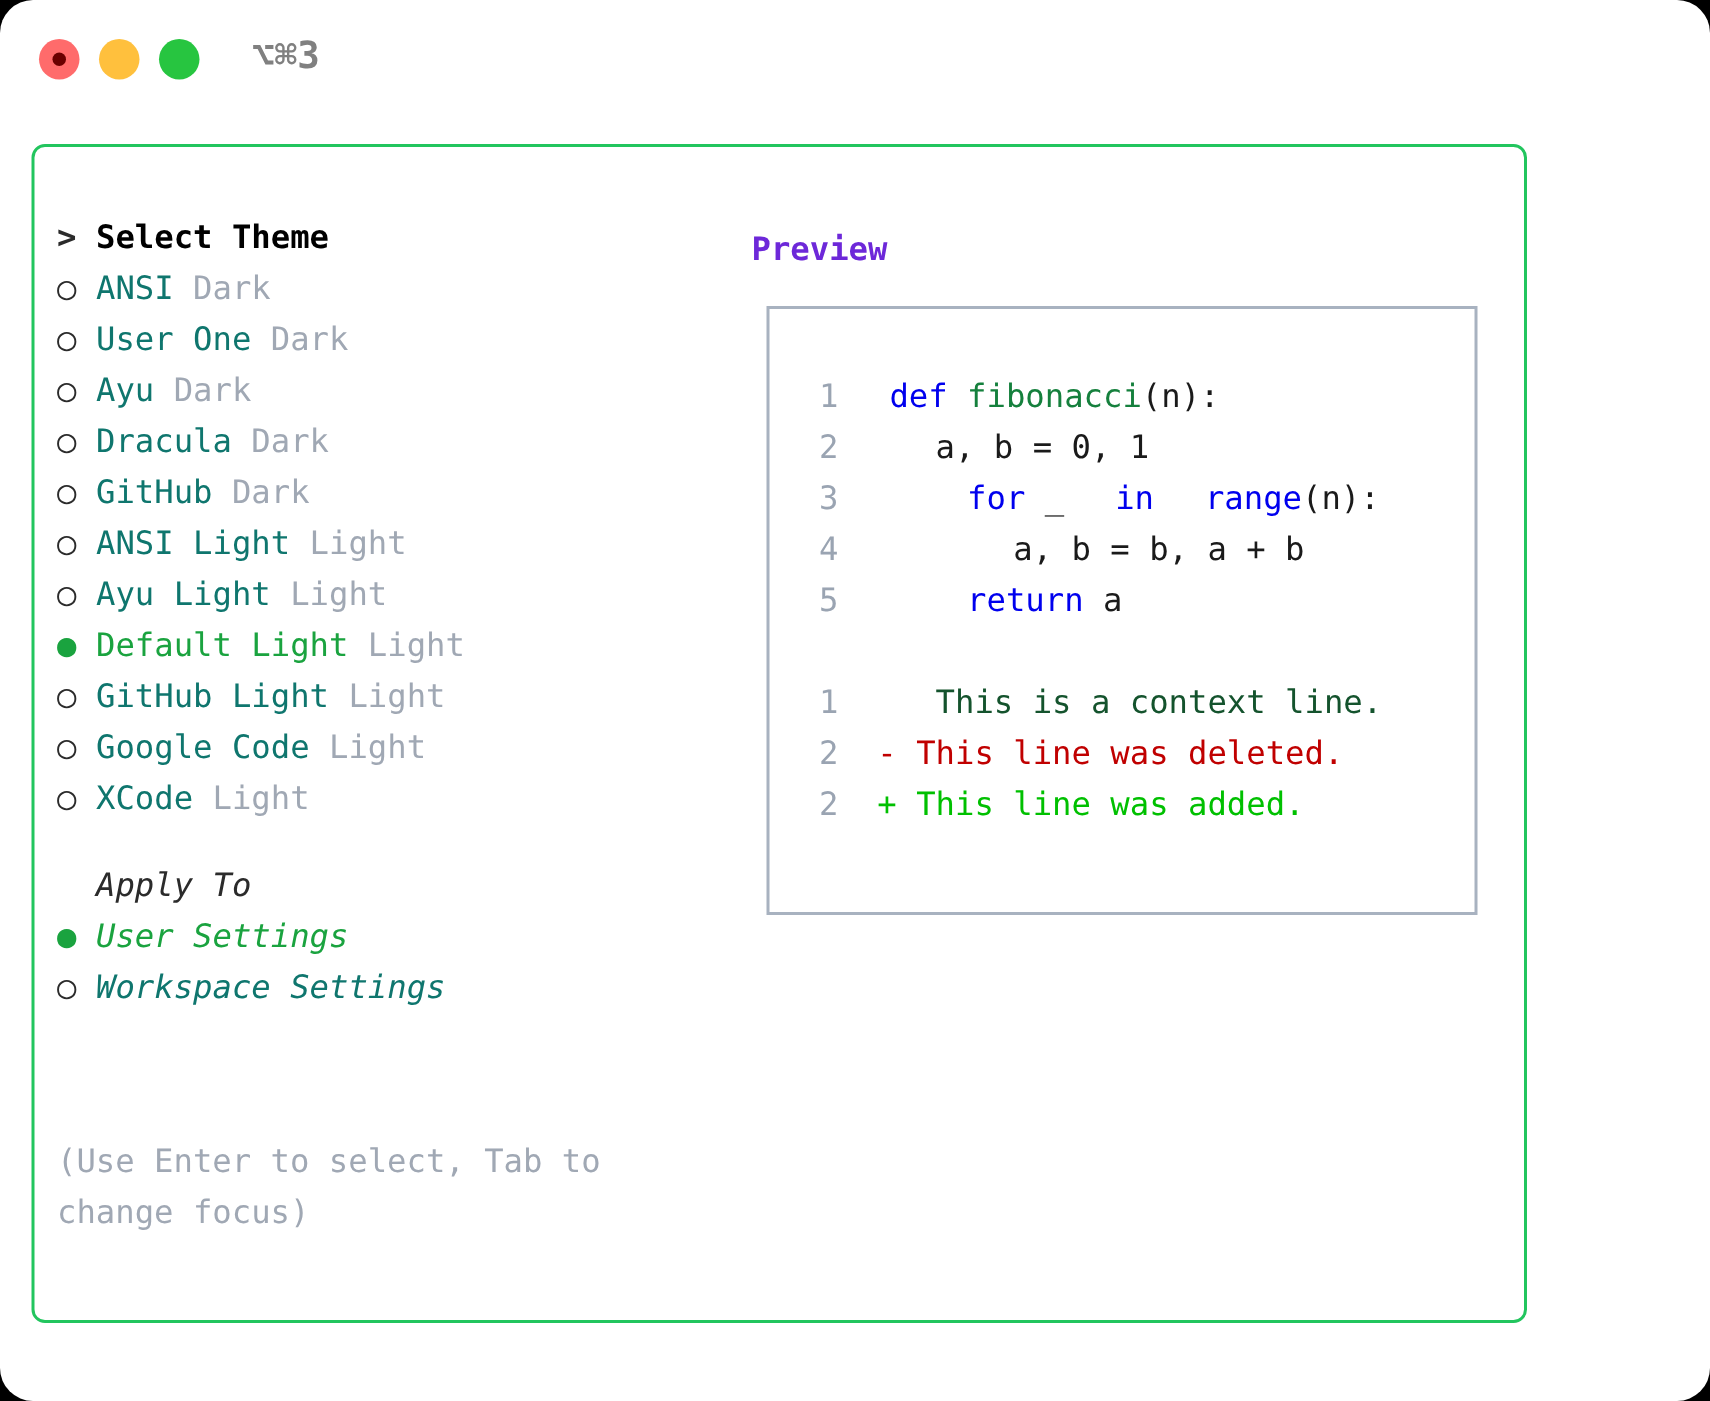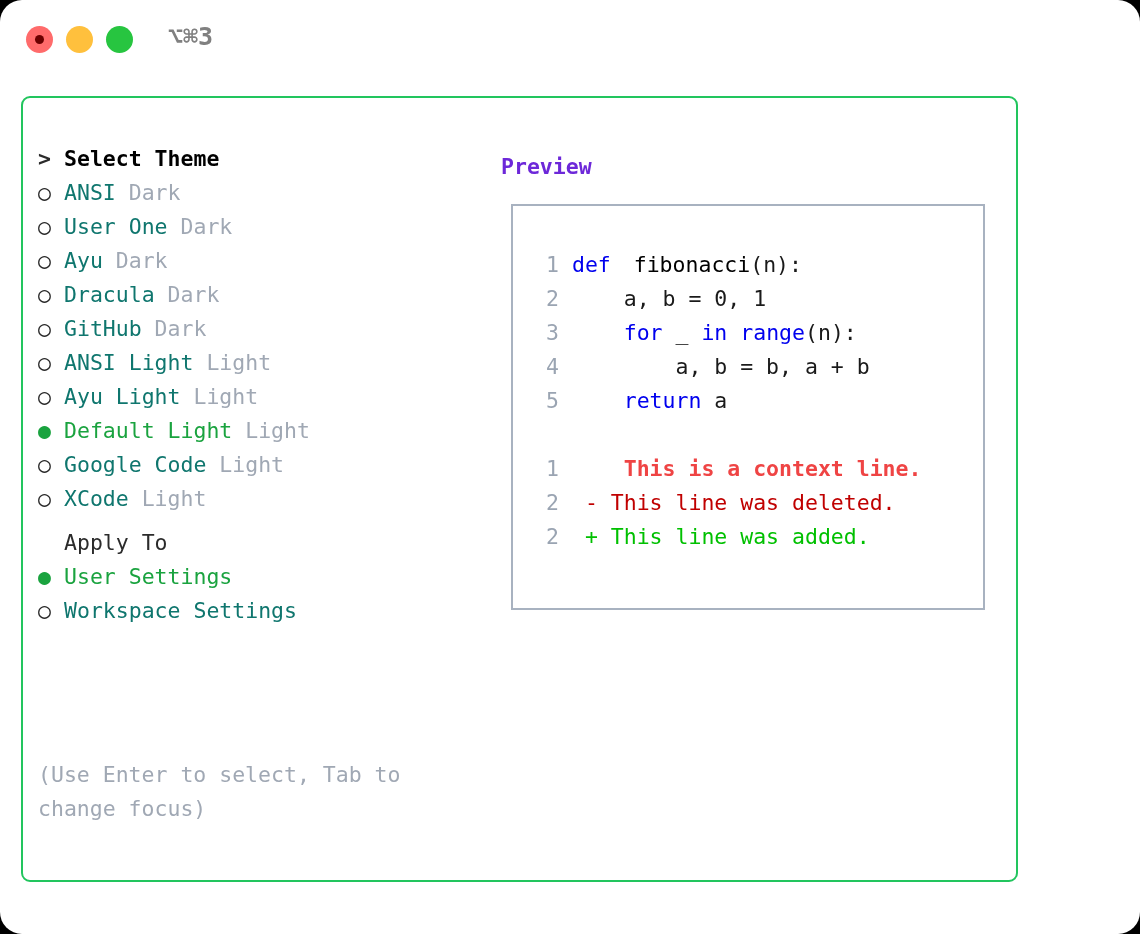--- a/index.html
+++ b/index.html
@@ -92,21 +92,21 @@
   }
   .hdr {
     font-weight: bold;
     color: #000000;
   }
   .row.selected .marker,
   .row.selected .label { color: #1aa33f; }
   .row .tag { color: #a0a8b4; }
   .row .label { color: #0f766e; }
 
-  #apply-block { margin-top: 10px; }
+  #apply-block { margin-top: 24px; font-style: italic; }
 
   #hint {
     position: absolute;
     left: 15px;
     top: 660px;
     width: 420px;
     font-size: 21.5px;
     line-height: 34px;
     color: #a0a8b4;
   }
@@ -139,24 +139,24 @@
     line-height: 34px;
     white-space: pre;
   }
   .cline { white-space: pre; }
   .ln {
     display: inline-block;
     width: 26px;
     text-align: right;
     color: #9aa4b2;
   }
-  .kw   { color: #0000ee; }
-  .fn   { color: #000000; margin-left: 10px; }
+  .kw   { color: #0000ee; margin-left: 21px; }
+  .fn   { color: #15803d; }
   .pl   { color: #1a1a1a; }
-  .ctx  { color: #ef4444; font-weight: bold; }
+  .ctx  { color: #14532d; }
   .del  { color: #c00000; }
   .add  { color: #00c000; }
   .spacer { height: 34px; }
 </style>
 </head>
 <body>
 
 <div id="window">
 
   <div id="titlebar">
@@ -172,20 +172,21 @@
     <div id="theme-list">
         <div class="row hdr"><span class="marker">&gt;</span><span>Select Theme</span></div>
         <div class="row"><span class="marker">○</span><span class="label">ANSI </span><span class="tag">Dark</span></div>
         <div class="row"><span class="marker">○</span><span class="label">User One </span><span class="tag">Dark</span></div>
         <div class="row"><span class="marker">○</span><span class="label">Ayu </span><span class="tag">Dark</span></div>
         <div class="row"><span class="marker">○</span><span class="label">Dracula </span><span class="tag">Dark</span></div>
         <div class="row"><span class="marker">○</span><span class="label">GitHub </span><span class="tag">Dark</span></div>
         <div class="row"><span class="marker">○</span><span class="label">ANSI Light </span><span class="tag">Light</span></div>
         <div class="row"><span class="marker">○</span><span class="label">Ayu Light </span><span class="tag">Light</span></div>
         <div class="row selected"><span class="marker">●</span><span class="label">Default Light </span><span class="tag">Light</span></div>
+        <div class="row"><span class="marker">○</span><span class="label">GitHub Light </span><span class="tag">Light</span></div>
         <div class="row"><span class="marker">○</span><span class="label">Google Code </span><span class="tag">Light</span></div>
         <div class="row"><span class="marker">○</span><span class="label">XCode </span><span class="tag">Light</span></div>
         <div id="apply-block">
           <div class="row"><span class="marker"> </span><span>Apply To</span></div>
           <div class="row selected"><span class="marker">●</span><span class="label">User Settings</span></div>
           <div class="row"><span class="marker">○</span><span class="label">Workspace Settings</span></div>
         </div>
       </div>
 
     <div id="hint">(Use Enter to select, Tab to change focus)</div>

